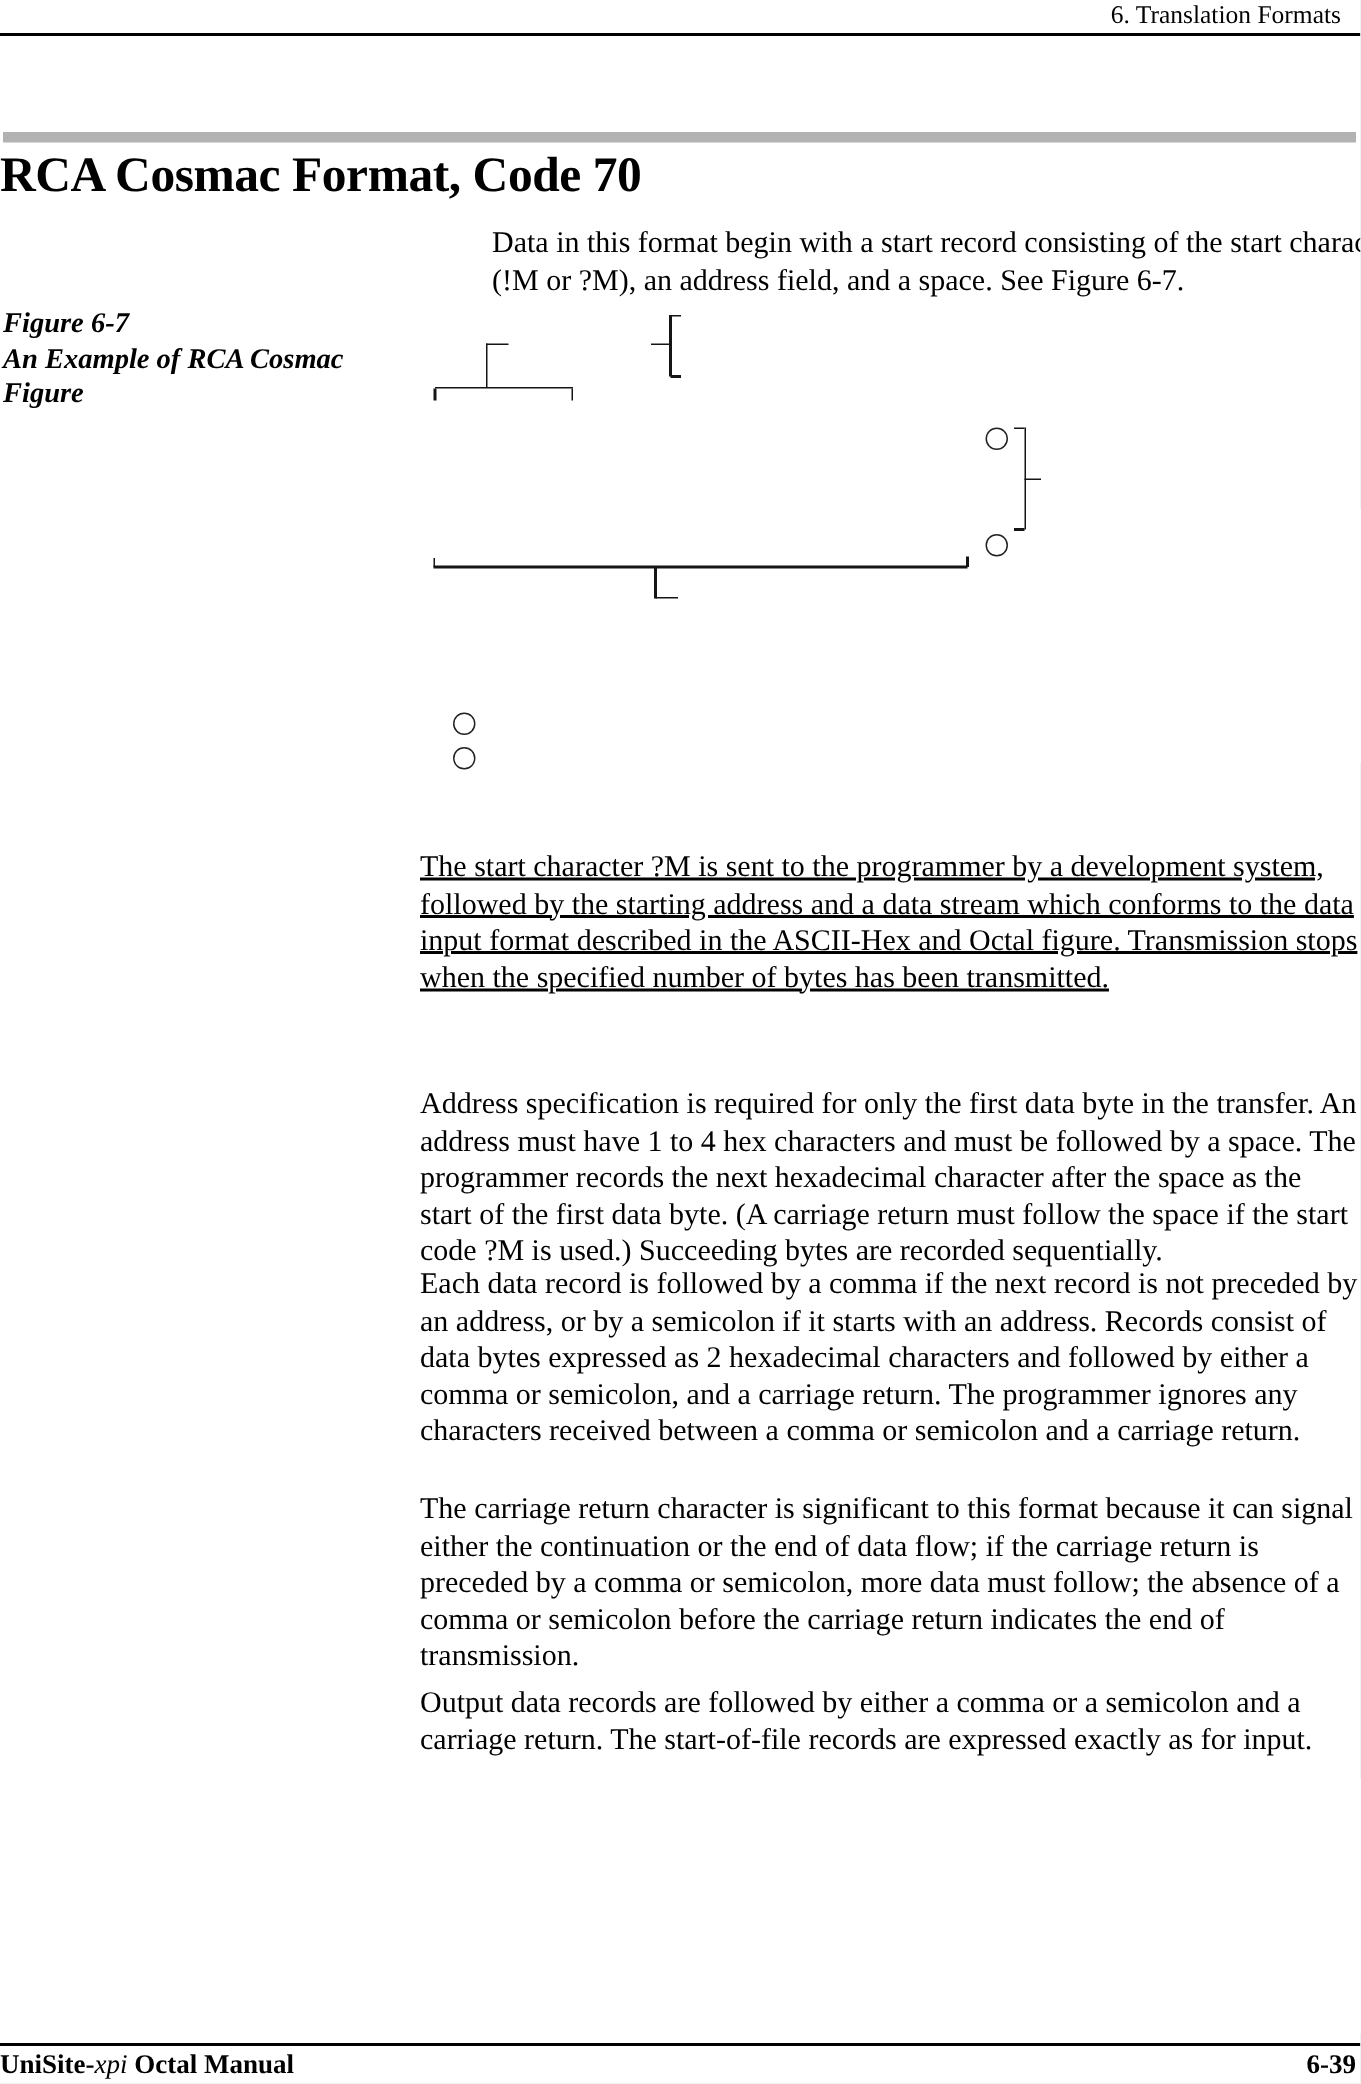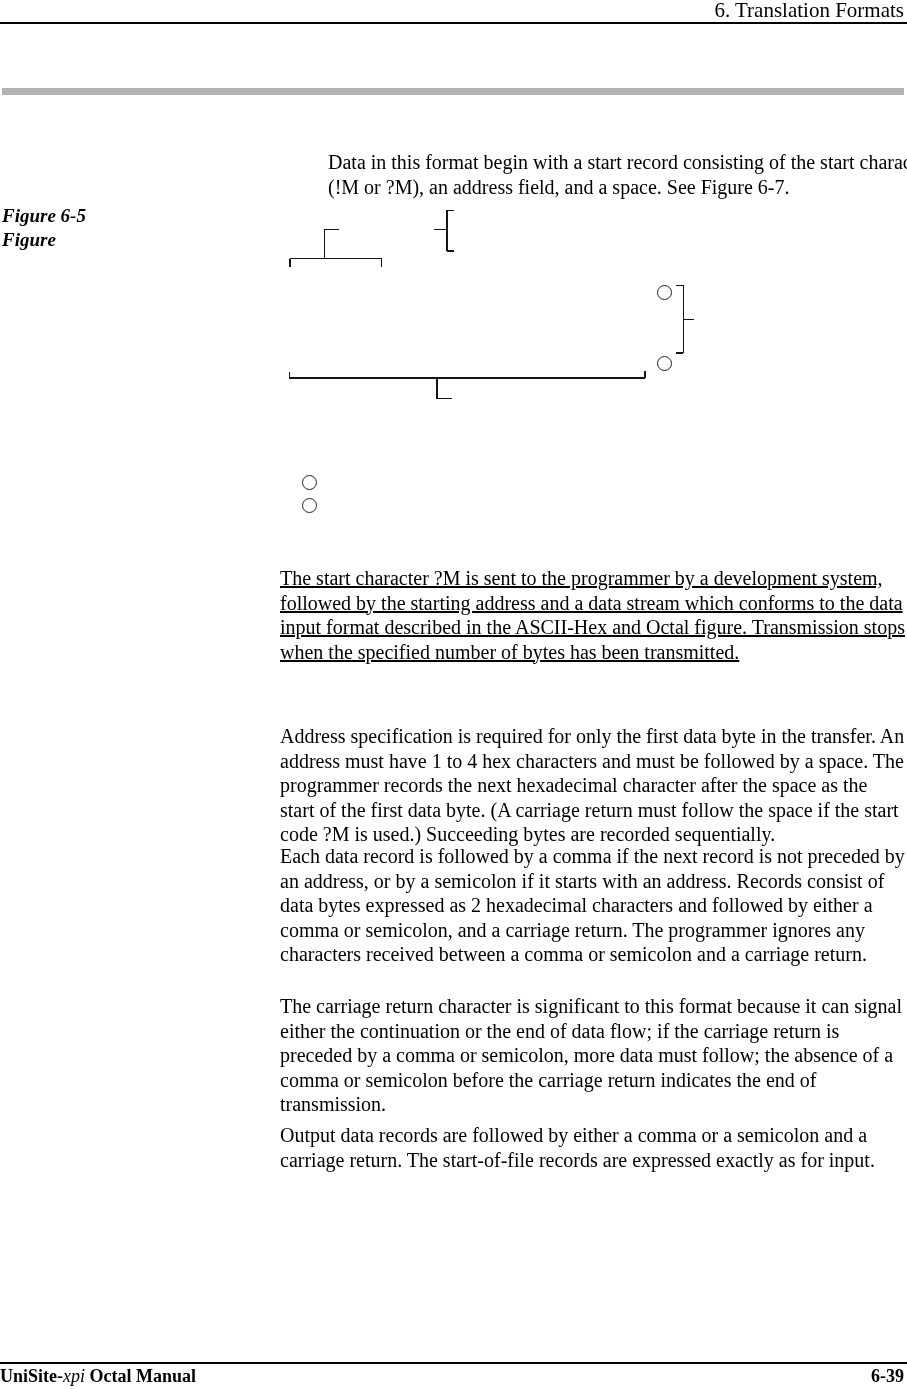--- a/index.html
+++ b/index.html
@@ -11,22 +11,22 @@
     background: #ffffff;
     font-family: "Liberation Serif", "DejaVu Serif", serif;
     color: #000;
     overflow: hidden;
   }
 
   
   .running-header {
     position: absolute;
     top: 0px;
-    right: 3px;
-    font-size: 21px;
+    right: 13px;
+    font-size: 17px;
     line-height: 20px;
     white-space: nowrap;
   }
   .header-rule {
     position: absolute;
     top: 22px;
     left: 0;
     width: 907px;
     height: 2px;
     background: #000;
@@ -122,25 +122,27 @@
 
 <div class="page">
 
   <div class="running-header">
     <span>6. Translation Formats</span>
   </div>
   <div class="header-rule"></div>
 
   <div class="section-bar"></div>
 
+  <h1 class="page-title">RCA Cosmac Format, Code 70</h1>
 
   <p class="bp intro">Data in this format begin with a start record consisting of the start character (!M or ?M), an address field, and a space. See Figure 6-7.</p>
 
   <div class="figure-caption">
-    <div>Figure 6-5</div>
+    <div>Figure 6-7</div>
+    <div>An Example of RCA Cosmac</div>
     <div>Figure</div>
   </div>
 
   <div class="figure-art">
 
     <div class="ln" style="left:289.5px; top:257.5px; width:92px; height:1.5px;"></div>
     <div class="ln" style="left:289px; top:258.5px; width:1.5px; height:8px;"></div>
     <div class="ln" style="left:380.5px; top:258.5px; width:1.5px; height:8px;"></div>
     <div class="ln" style="left:323.6px; top:229px; width:1.5px; height:29px;"></div>
     <div class="ln" style="left:324px; top:228.6px; width:14.5px; height:1.5px;"></div>

